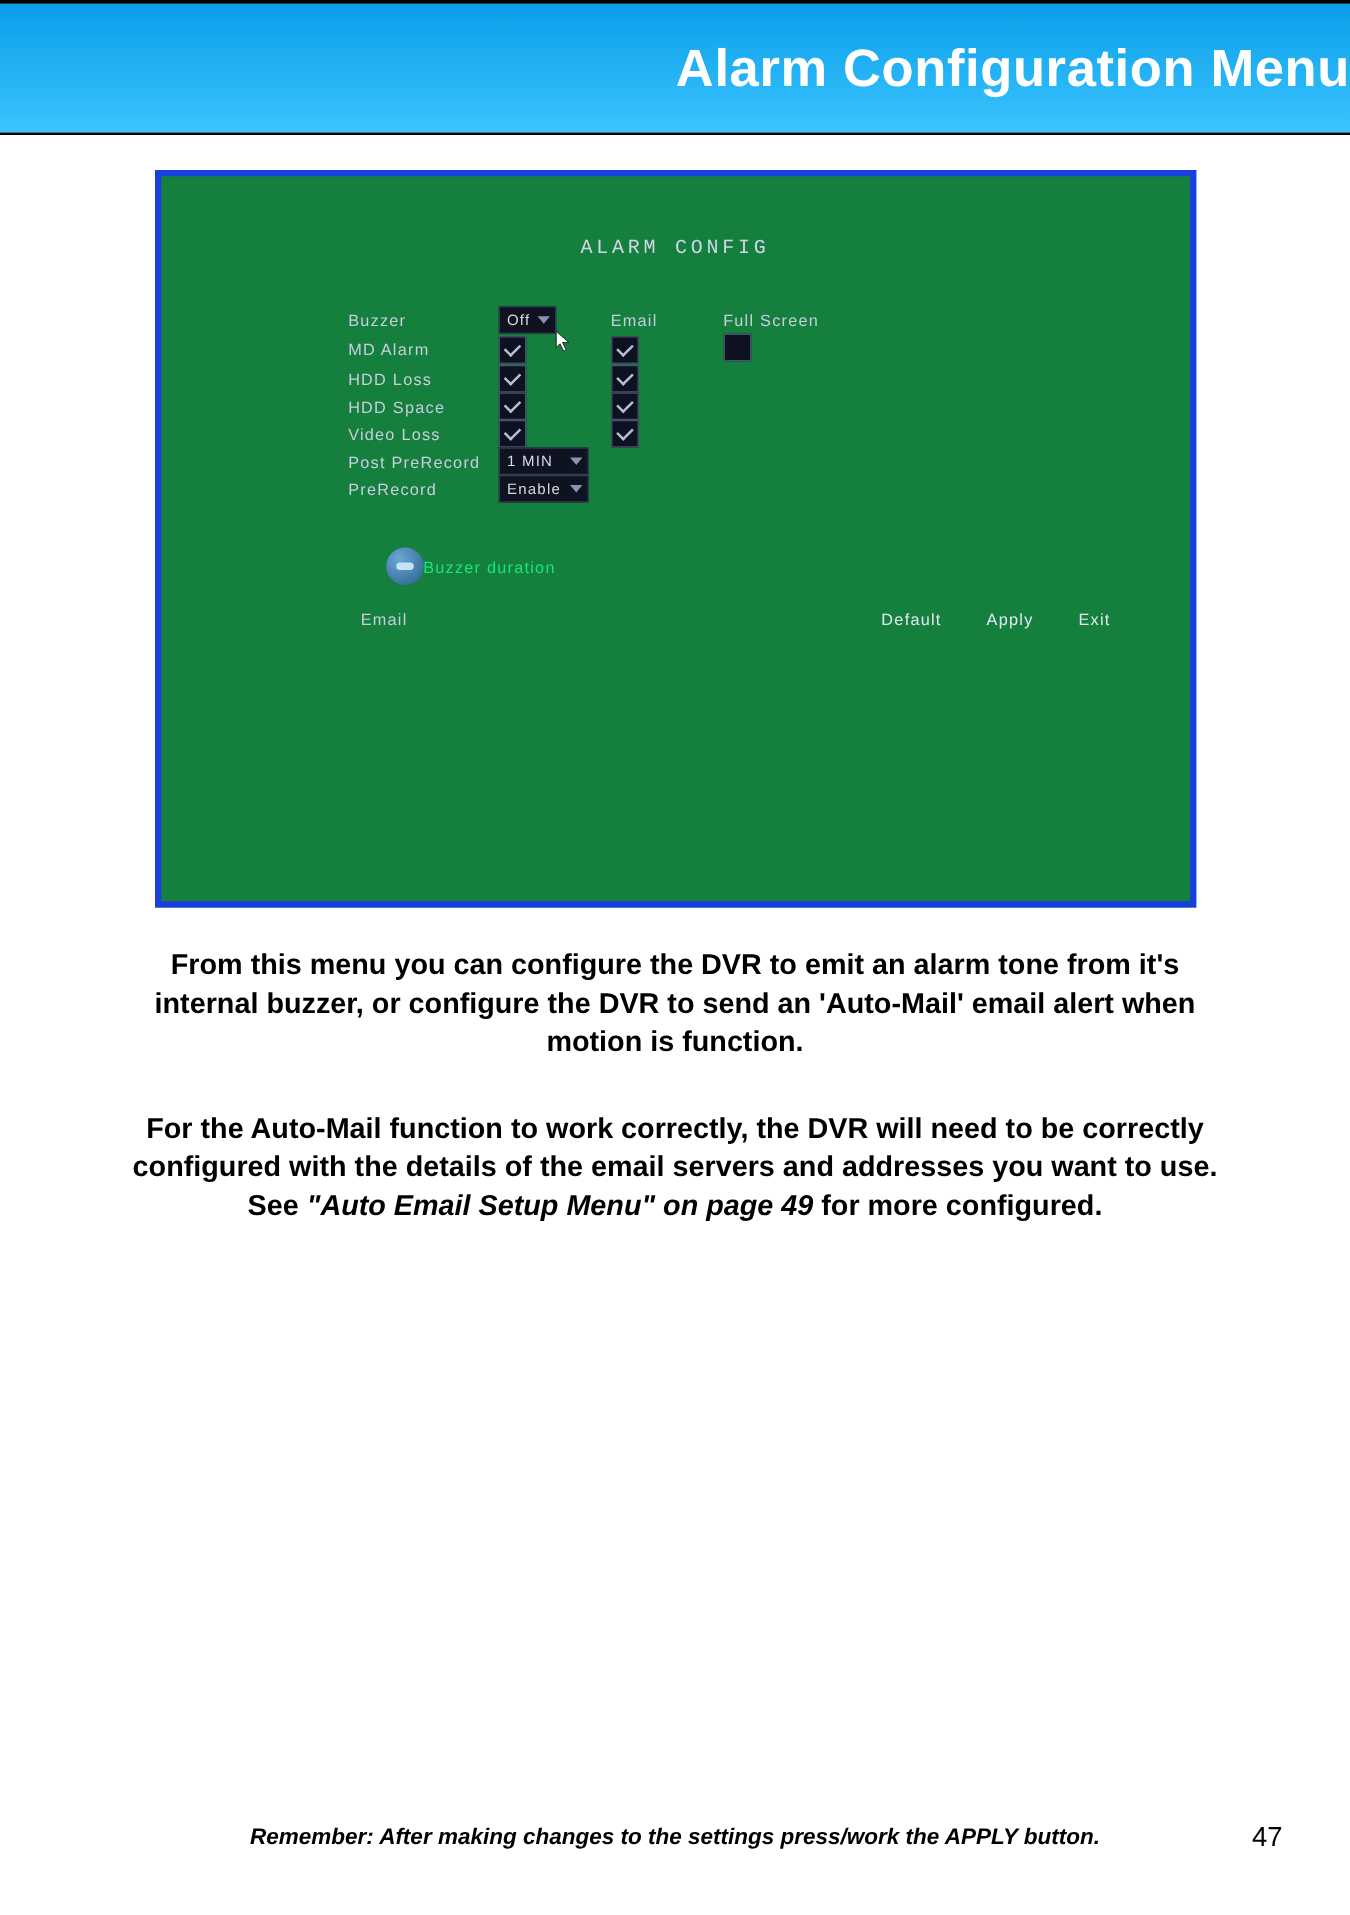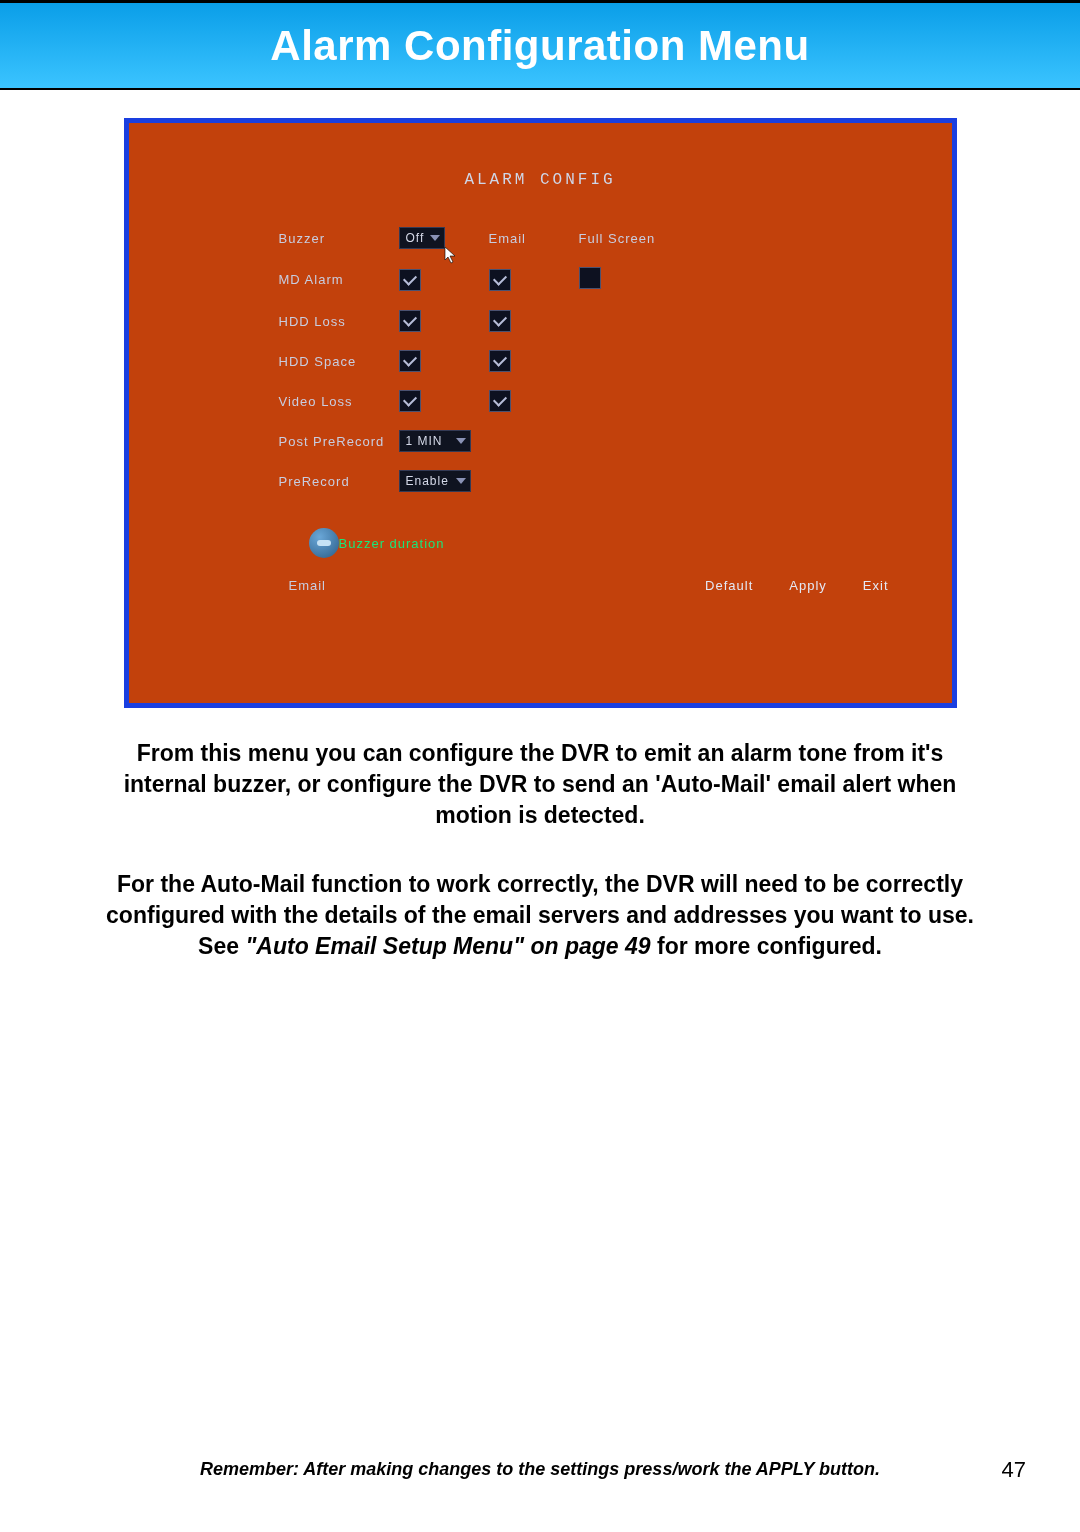--- a/index.html
+++ b/index.html
@@ -5,55 +5,54 @@
   * { box-sizing: border-box; margin: 0; padding: 0; }
   body {
     width: 1080px;
     height: 1532px;
     background: #ffffff;
     font-family: "Myriad Pro", "Segoe UI", Arial, sans-serif;
     position: relative;
   }
   .header-bar {
     width: 100%;
-    height: 90px;
+    height: 108px;
     background: linear-gradient(to bottom, #0a9ee8, #3bc4ff);
     border-top: 3px solid #000;
     border-bottom: 2px solid #000;
     display: flex;
     align-items: center;
-    justify-content: center;
+    justify-content: flex-end;
   }
   .header-title {
     color: #ffffff;
     font-size: 42px;
     font-weight: 700;
     letter-spacing: 0.5px;
   }
   .screenshot-frame {
     margin: 28px auto 0 auto;
     width: 833px;
     height: 590px;
     border: 5px solid #1a3fe0;
-    background: #c2410c;
+    background: #15803d;
     padding-top: 48px;
   }
   .dvr-title {
     color: #cfd6e8;
     text-align: center;
     font-size: 16px;
     letter-spacing: 3px;
     font-family: "Courier New", monospace;
     margin-bottom: 38px;
   }
   .config-grid {
     margin-left: 150px;
     display: grid;
     grid-template-columns: 120px 90px 90px 110px;
-    row-gap: 18px;
     align-items: center;
     font-family: Arial, sans-serif;
     font-size: 13px;
     color: #c8cde0;
     letter-spacing: 1px;
   }
   .cfg-label { color: #c8cde0; }
   .hdr { color: #c8cde0; }
   .dropdown {
     display: inline-flex;
@@ -257,21 +256,21 @@
 
   <div class="bottom-row">
     <span>Email</span>
     <span class="spacer"></span>
     <span class="action-btn">Default</span>
     <span class="action-btn">Apply</span>
     <span class="action-btn">Exit</span>
   </div>
 </div>
 
-<p class="body-text">From this menu you can configure the DVR to emit an alarm tone from it's internal buzzer, or configure the DVR to send an 'Auto-Mail' email alert when motion is detected.</p>
+<p class="body-text">From this menu you can configure the DVR to emit an alarm tone from it's internal buzzer, or configure the DVR to send an 'Auto-Mail' email alert when motion is function.</p>
 
 <p class="body-text">
   <span>For the Auto-Mail function to work correctly, the DVR will need to be correctly configured with the details of the email servers and addresses you want to use. See </span><span class="italic-ref">"Auto Email Setup Menu" on page 49</span><span> for more configured.</span>
 </p>
 
 <div class="footer">
   <span class="footer-text">Remember: After making changes to the settings press/work the APPLY button.</span>
   <span class="page-num">47</span>
 </div>
 

